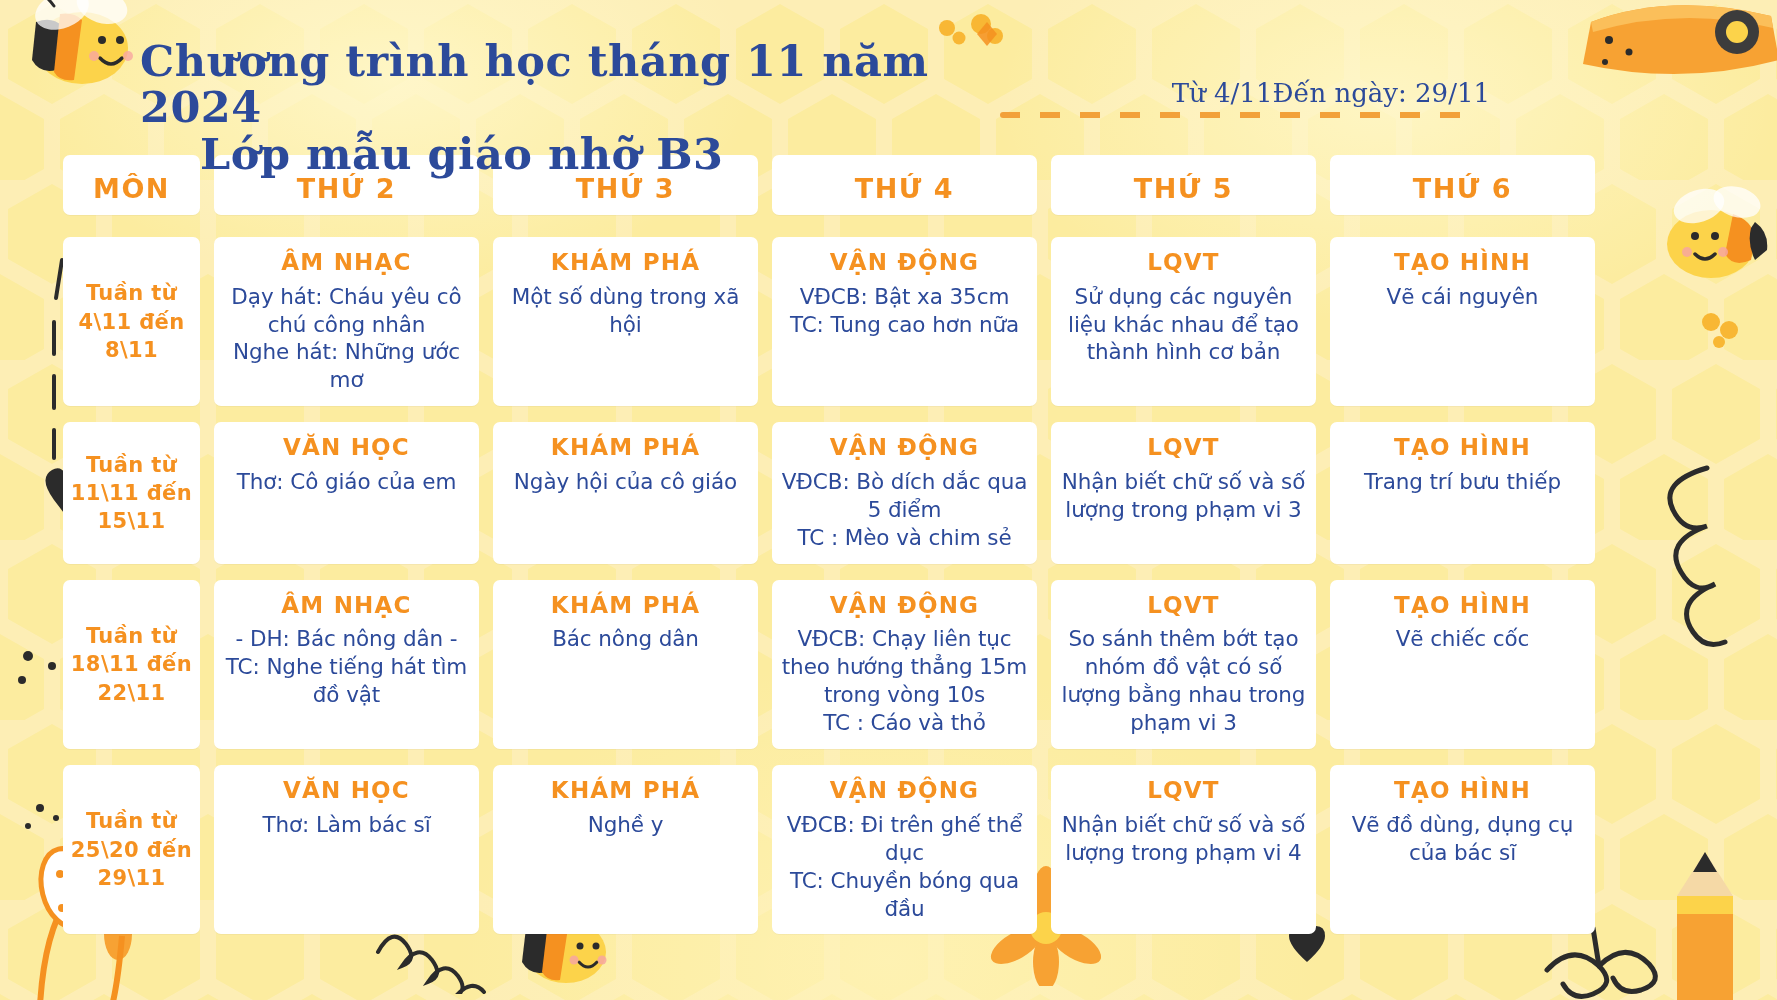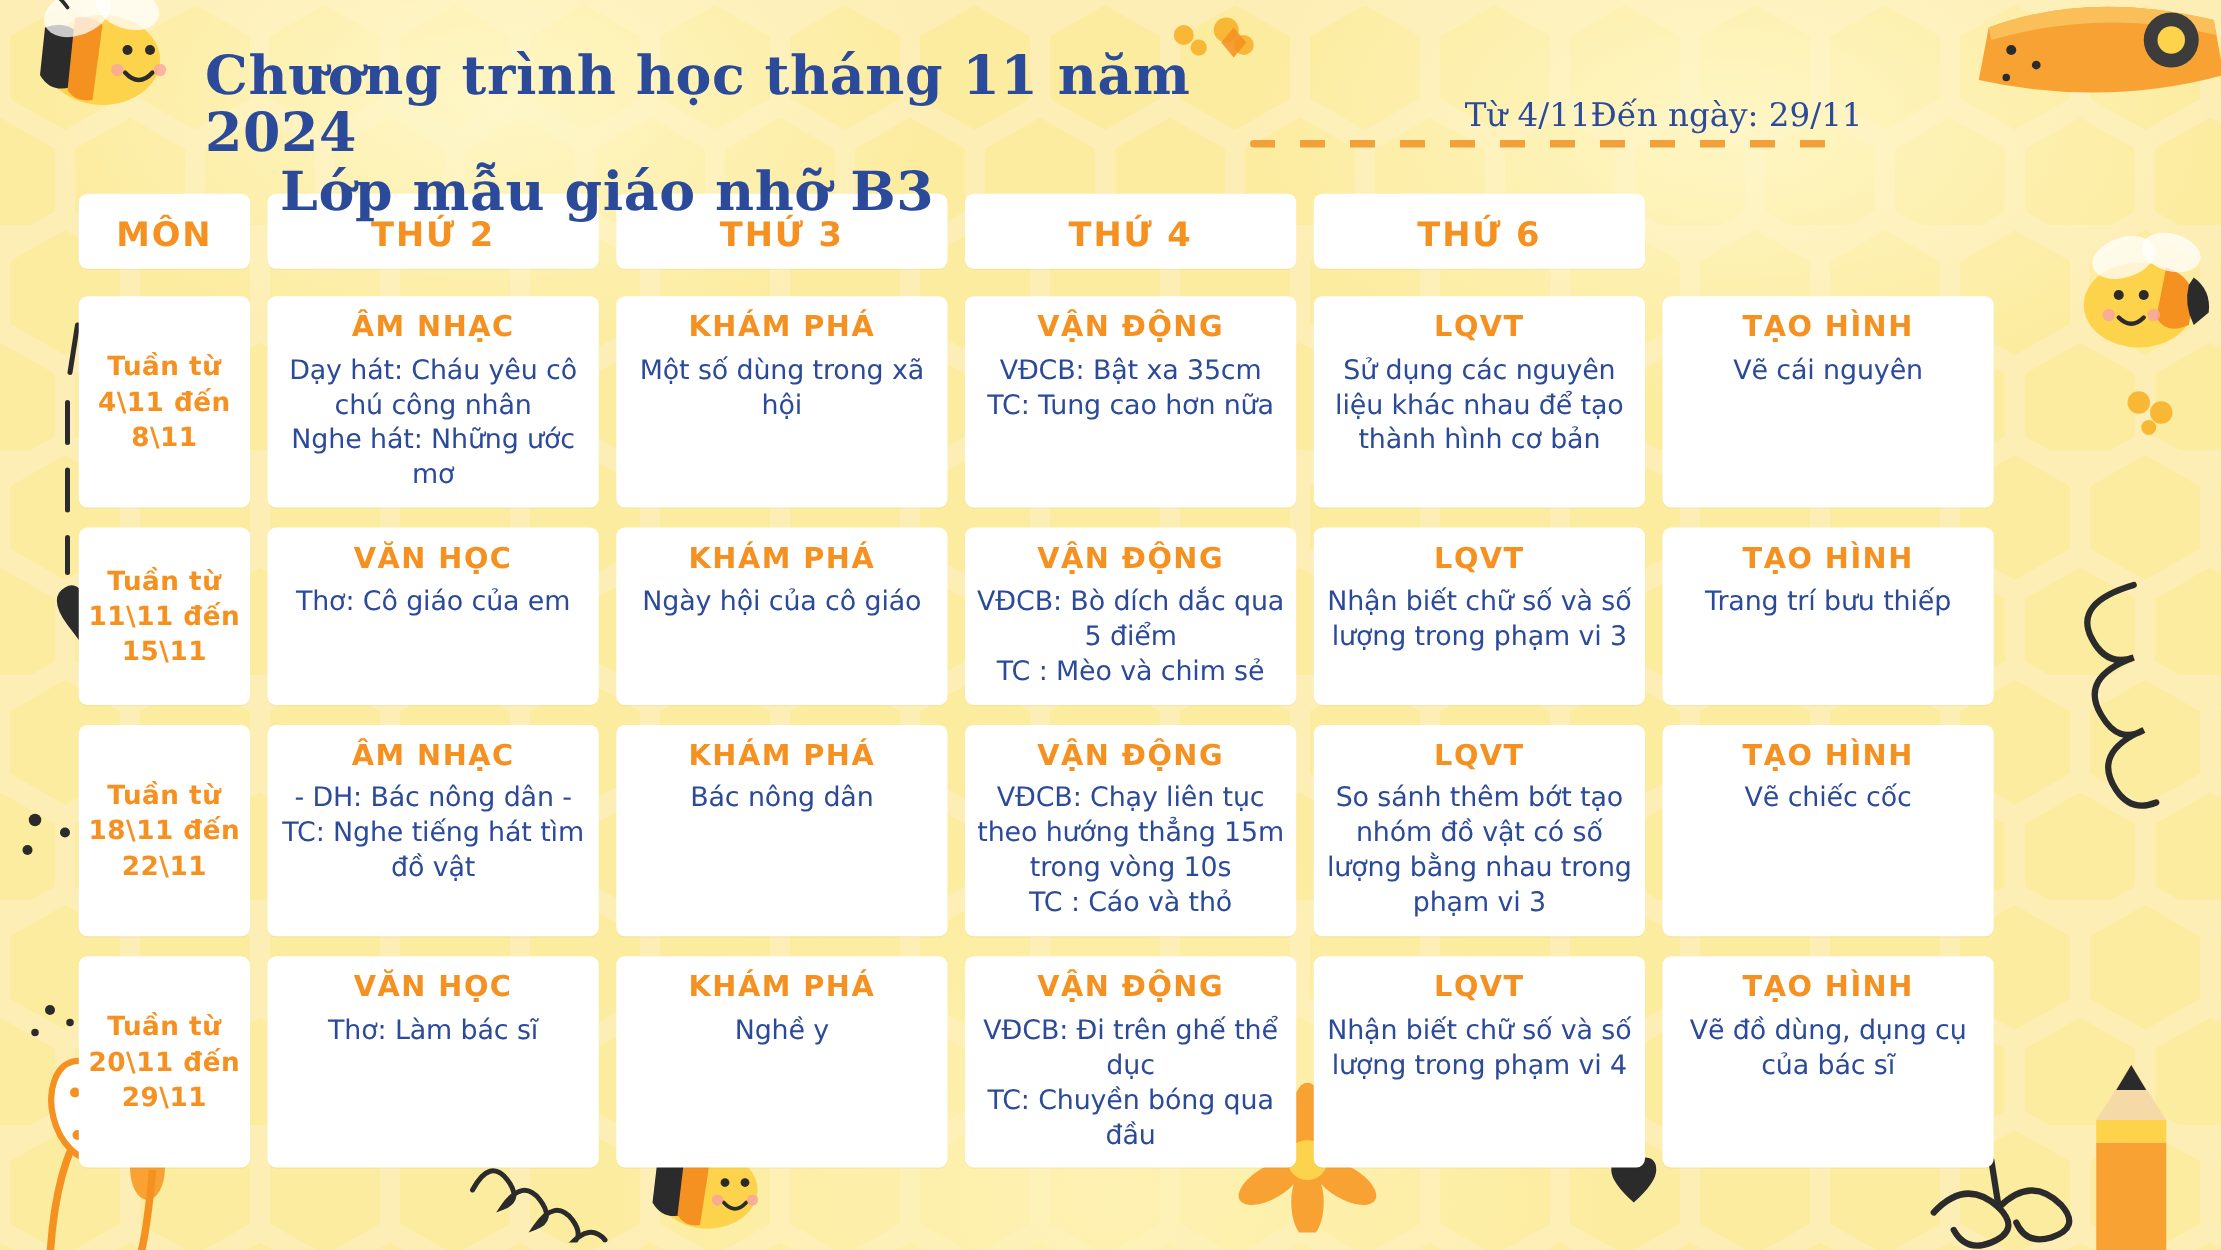--- a/index.html
+++ b/index.html
@@ -48,21 +48,20 @@
     position: absolute;
     top: 0; left: 0; right: 0;
     height: 150px;
     z-index: 6;
   }
   .title-block {
     position: absolute;
     left: 140px;
     top: 38px;
     width: 870px;
-    margin-left: 24px;
   }
   .title-line1, .title-line2 {
     font-family: "DejaVu Serif", serif;
     color: #2c4a9a;
     font-weight: bold;
     letter-spacing: .5px;
     line-height: 1.08;
     text-align: left;
   }
   .title-line1 { font-size: 43px; }
@@ -386,20 +385,23 @@
     <div class="cell head-cell">
       <span class="label">THỨ 2</span>
     </div>
     <div class="cell head-cell">
       <span class="label">THỨ 3</span>
     </div>
     <div class="cell head-cell">
       <span class="label">THỨ 4</span>
     </div>
     <div class="cell head-cell">
+      <span class="label">THỨ 5</span>
+    </div>
+    <div class="cell head-cell">
       <span class="label">THỨ 6</span>
     </div>
   </div>
 
   <div class="grid-row row-1">
     <div class="cell week-cell">
       <span class="label">Tuần  từ 4\11 đến 8\11</span>
     </div>
     <div class="cell subject-cell">
       <span class="subject">ÂM NHẠC</span>
@@ -475,21 +477,21 @@
       <span class="detail">So sánh thêm bớt tạo nhóm đồ vật có số lượng bằng nhau trong phạm vi 3</span>
     </div>
     <div class="cell subject-cell">
       <span class="subject">TẠO HÌNH</span>
       <span class="detail">Vẽ chiếc cốc</span>
     </div>
   </div>
 
   <div class="grid-row row-4">
     <div class="cell week-cell">
-      <span class="label">Tuần từ 20\11 đến 29\11</span>
+      <span class="label">Tuần từ 25\20 đến 29\11</span>
     </div>
     <div class="cell subject-cell">
       <span class="subject">VĂN HỌC</span>
       <span class="detail">Thơ: Làm bác sĩ</span>
     </div>
     <div class="cell subject-cell">
       <span class="subject">KHÁM PHÁ</span>
       <span class="detail">Nghề y</span>
     </div>
     <div class="cell subject-cell">

